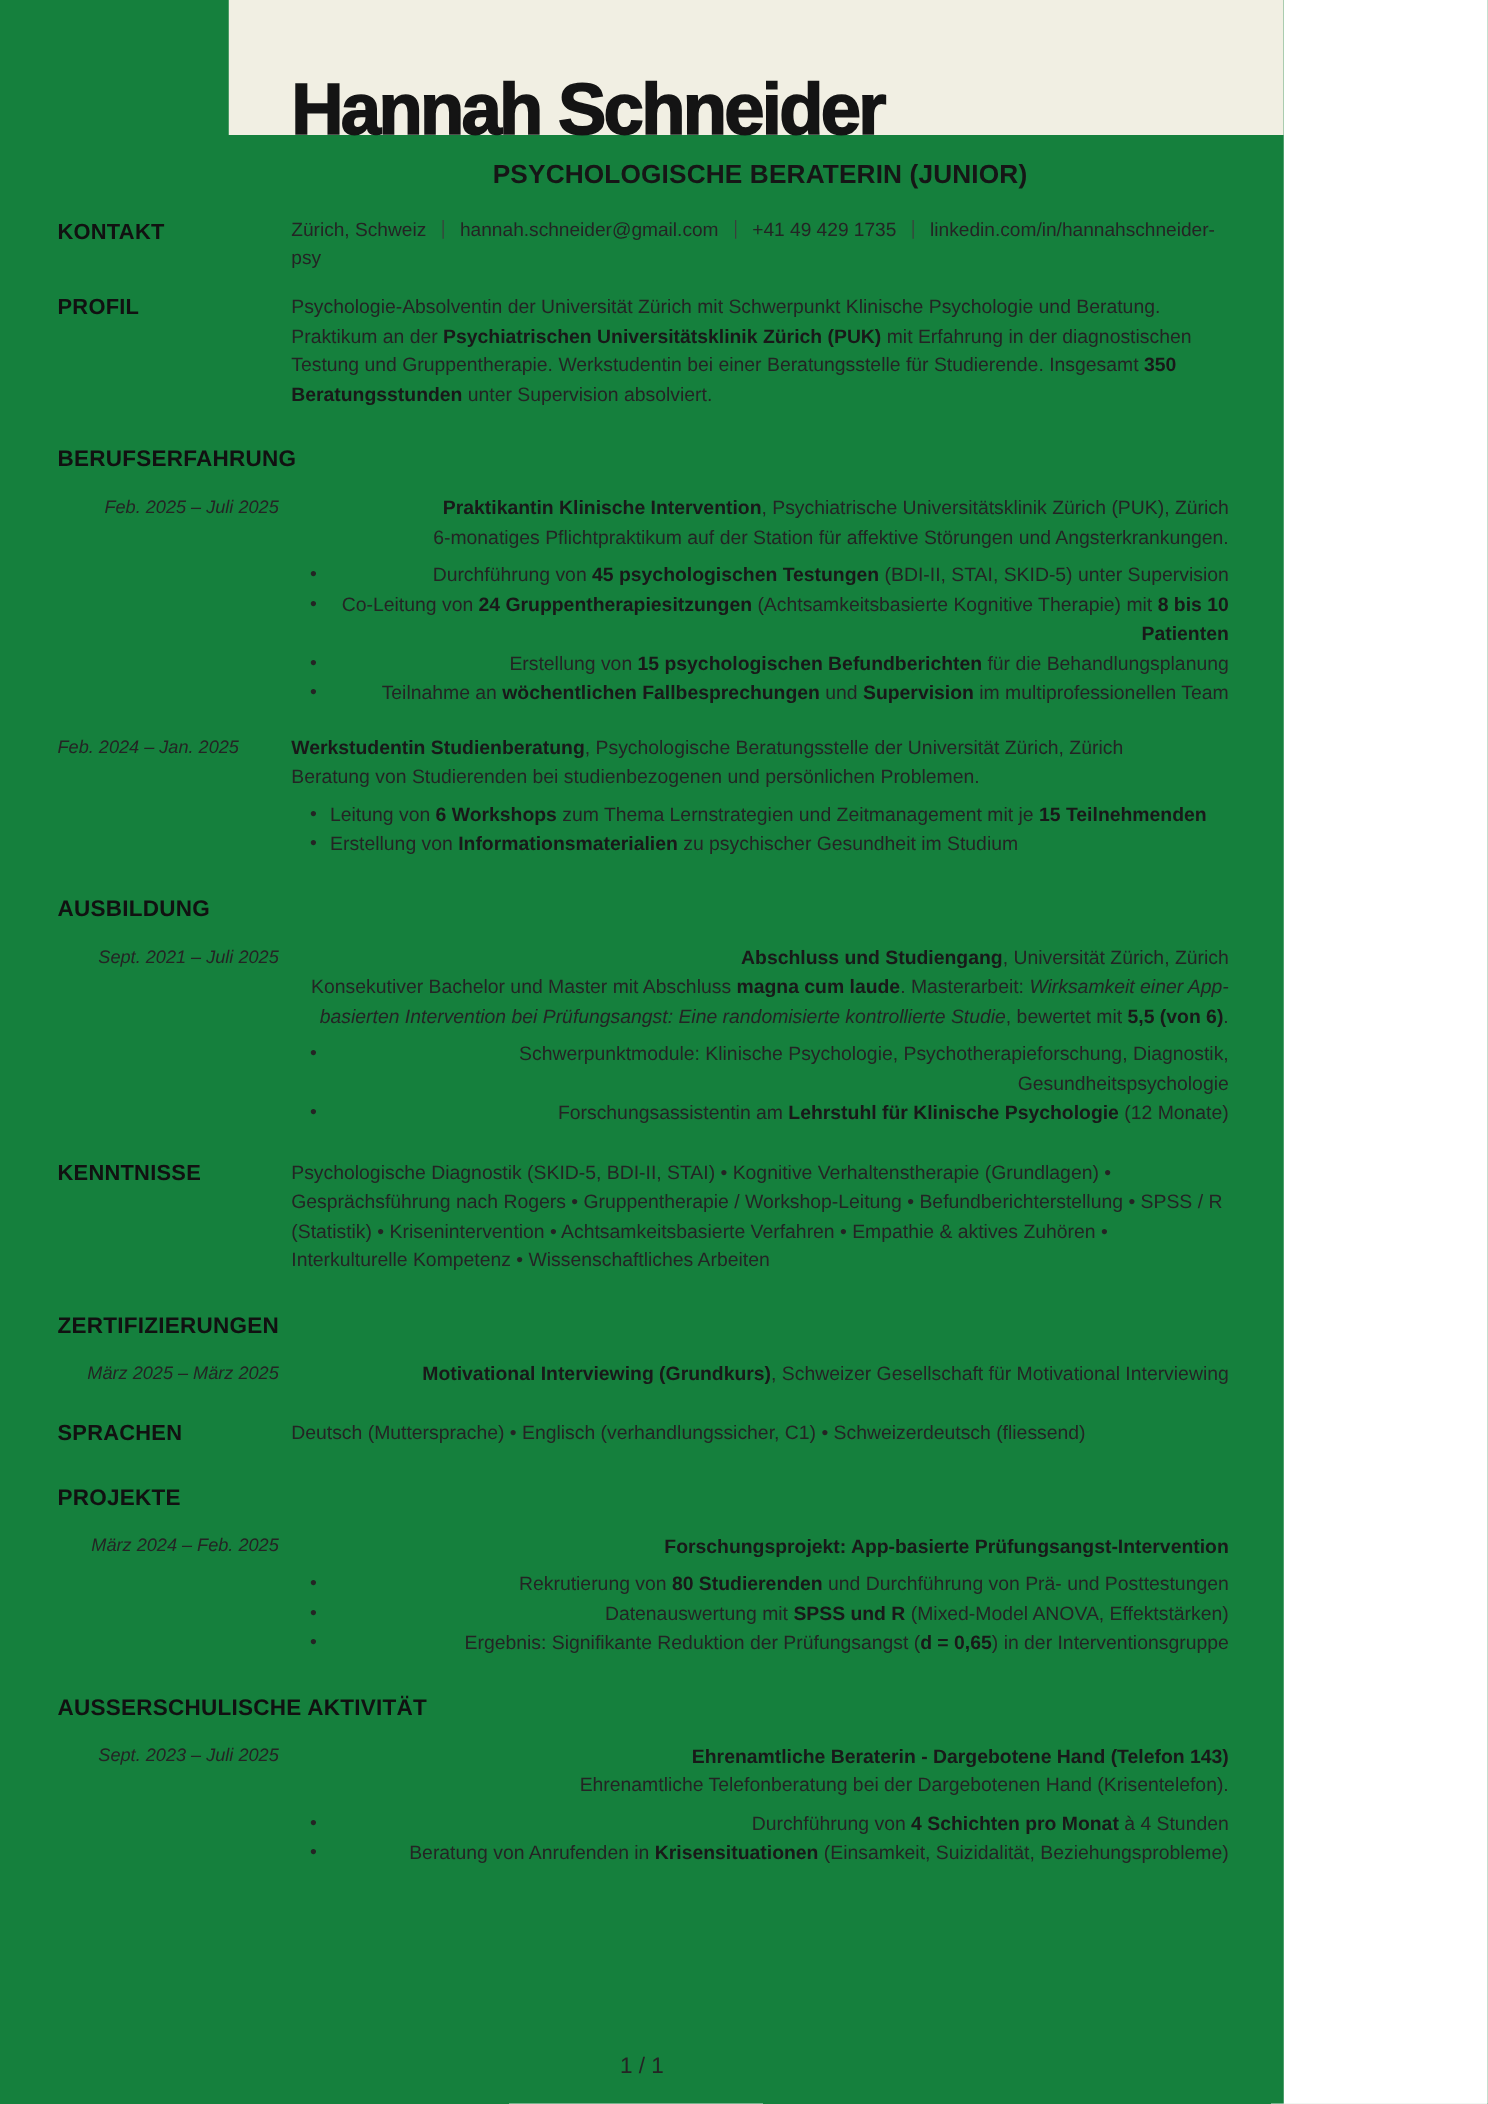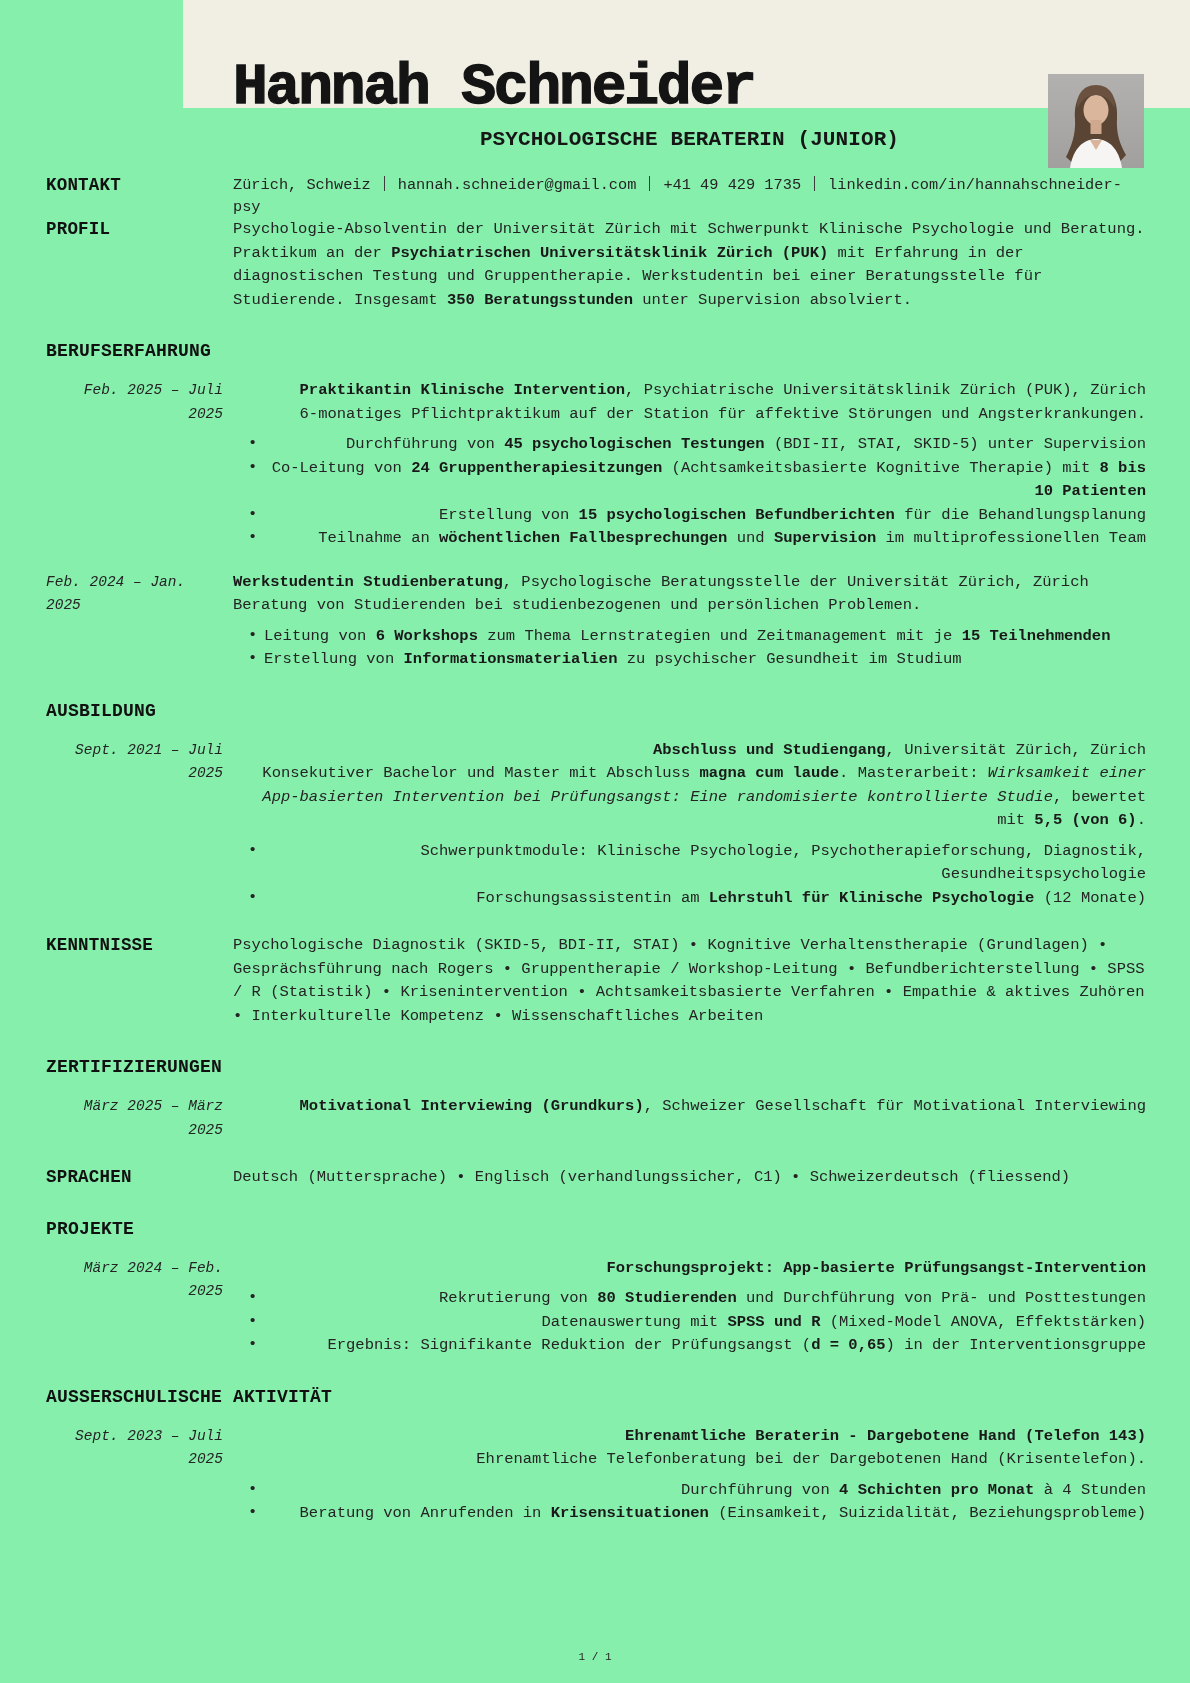--- a/index.html
+++ b/index.html
@@ -1,44 +1,44 @@
 <!DOCTYPE html>
 <html lang="de"><head>
 <meta charset="utf-8">
 <title>Lebenslauf – Hannah Schneider</title>
 <style>
   html,body{margin:0;padding:0;background:#ffffff;}
-  .page{position:relative;width:1190px;height:1683px;background:#86efac;overflow:hidden;
-        font-family:Liberation Mono, monospace;color:#242424;}
+  .page{position:relative;width:1027px;height:1683px;background:#15803d;overflow:hidden;
+        font-family:Liberation Sans, sans-serif;color:#242424;}
   .band{position:absolute;top:0;left:183px;right:0;height:108px;background:var(--band-color,#f1efe3);}
   .header{position:relative;padding:56px 44px 0 233px;}
   .name{margin:0;font-size:58px;line-height:64px;font-weight:700;letter-spacing:-2.2px;
         color:#141414;-webkit-text-stroke:1.3px #141414;}
   .role{margin:7px 0 0;font-size:21px;line-height:25px;font-weight:700;letter-spacing:.1px;color:#161616;text-align:center;}
   .photo{position:absolute;top:74px;left:1048px;width:96px;height:94px;display:block;}
   .row{display:grid;grid-template-columns:187px 1fr;padding:0 44px 0 46px;}
   .sec-label{font-size:17.5px;font-weight:700;color:#111111;margin:0;letter-spacing:.2px;line-height:23.5px;}
   .sec-heading{font-size:18px;font-weight:700;color:#111111;letter-spacing:.2px;line-height:22px;
                margin:28px 44px 12px 46px;}
   .contact{margin-top:22px;}
   .contact-line{font-size:15.3px;line-height:22px;color:#242424;}
   .vdiv{display:inline-block;width:1px;height:15px;background:#3c3c3c;margin:0 13px;vertical-align:-2px;}
   .labeled{margin-top:24px;}
-  #sections > :first-child{margin-top:0;}
+  #sections > :first-child{margin-top:16px;}
   .par{margin:0;font-size:15.5px;line-height:23.5px;color:#242424;}
   .entry{margin-top:20px;}
   .sec-heading + .entry{margin-top:17px;text-align:right;}
   .dates{font-size:14.5px;font-style:italic;line-height:23.5px;color:#242424;padding-right:10px;}
   .etitle,.edesc{margin:0;font-size:15.5px;line-height:23.5px;color:#242424;}
   ul.bullets{list-style:none;margin:7px 0 0;padding:0;}
   .bullets li{position:relative;padding-left:31px;font-size:15.5px;line-height:23.5px;color:#242424;}
   .bullets li::before{content:"\2022";position:absolute;left:15px;top:-1px;}
   strong{font-weight:700;color:#191919;}
   em{font-style:italic;}
-  .footer{position:absolute;left:0;right:0;bottom:20px;text-align:center;font-size:11px;color:#242424;}
+  .footer{position:absolute;left:0;right:0;bottom:20px;text-align:center;font-size:18px;color:#242424;}
 </style>
 </head>
 <body>
 
 <div class="page" style="--band-color: #f1efe3;">
   <div class="band"></div>
 
   <header class="header">
     <h1 class="name">Hannah Schneider</h1>
     <div class="role">PSYCHOLOGISCHE BERATERIN (JUNIOR)</div>

